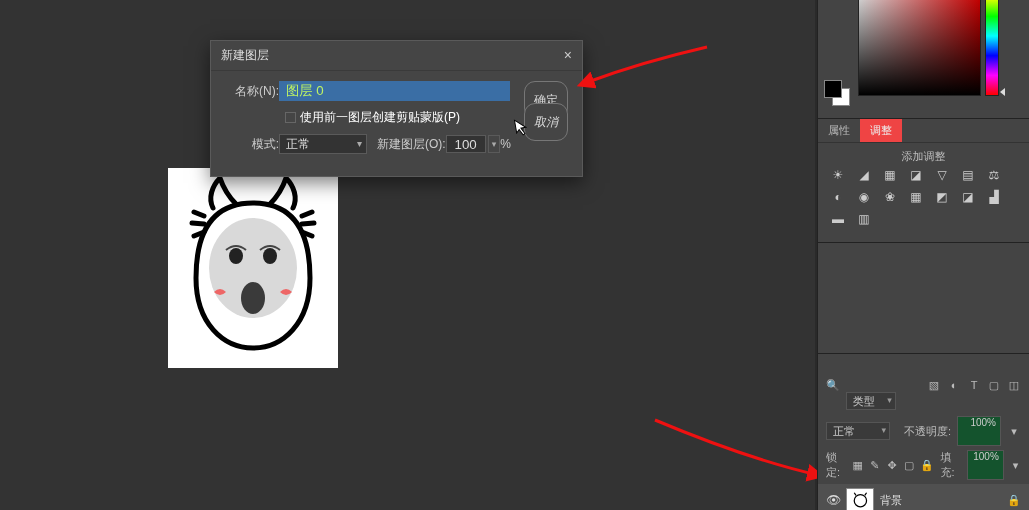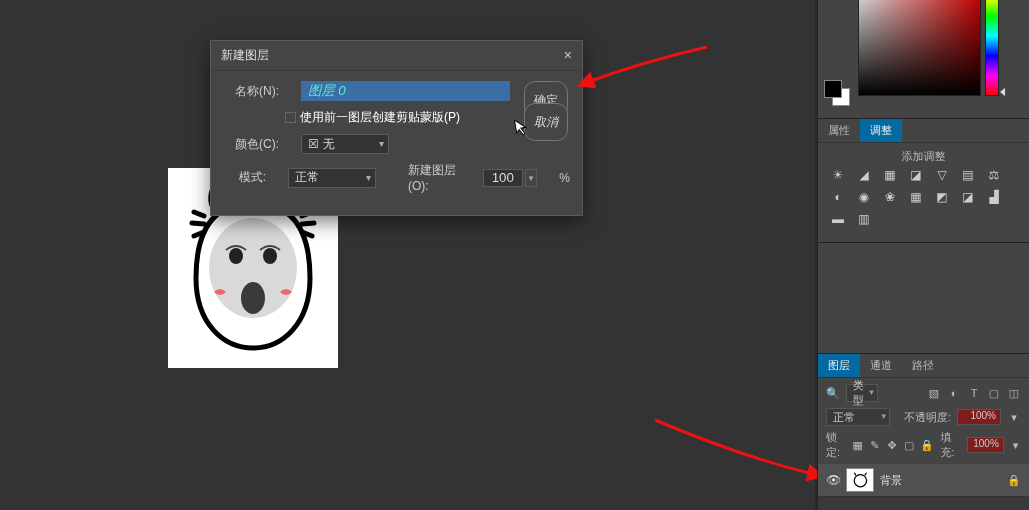--- a/index.html
+++ b/index.html
@@ -8,24 +8,24 @@
 
 .canvas-area { position:absolute; left:0; top:0; width:815px; height:510px; background:#333333; }
 .canvas-img { position:absolute; left:168px; top:168px; width:170px; height:200px; background:#fff; }
 .canvas-img svg { width:100%; height:100%; }
 
 
 .dlg { position:absolute; left:210px; top:40px; width:373px; background:#454545; border:1px solid #5a5a5a; box-shadow:0 6px 18px rgba(0,0,0,.5); font-size:12px; color:#ccc; }
 .dlg-title { padding:6px 10px; color:#ddd; display:flex; justify-content:space-between; align-items:flex-start; background:#454545; border-bottom:1px solid #3a3a3a;gap:42px; }
 .dlg-close { cursor:pointer; color:#ccc; font-size:14px; }
 .dlg-body { padding:10px 12px 14px; position:relative; }
-.dlg-row { display:flex; align-items:center; margin-bottom:8px; gap:22px; }
+.dlg-row { display:flex; align-items:center; margin-bottom:8px; gap:0; }
 .dlg-label { width:56px; text-align:right; color:#ccc; }
 .dlg-input { flex:1; background:#333; border:1px solid #3a6ea5; padding:2px 6px; color:#fff; height:20px; }
-.dlg-input.sel { border:1px solid #3a6ea5; background:#3a6ea5; color:#5eead4;font-style:italic; }
+.dlg-input.sel { border:1px solid #3a6ea5; background:#3a6ea5; color:#bef264; }
 .dlg-btn { position:absolute; right:14px; width:44px; height:38px; border:1px solid #777; border-radius:11px; background:#454545; color:#ddd; font-size:12px; display:flex; align-items:center; justify-content:center; cursor:pointer; }
 .dlg-btn.ok { top:10px; }
 .dlg-btn.cancel { top:32px;font-style:italic; }
 .dlg-check { margin-left:62px; color:#ffffff; display:flex; align-items:center; gap:4px; }
 .dlg-select { background:#333; border:1px solid #5a5a5a; color:#ddd; padding:1px 18px 1px 6px; height:20px; position:relative; min-width:88px; display:flex; align-items:center; }
 .dlg-select::after { content:"▾"; position:absolute; right:4px; font-size:10px; top:3px; color:#aaa; }
 .dlg-num { background:#333; border:1px solid #5a5a5a; color:#ddd; padding:1px 4px; width:40px; height:18px; text-align:center; }
 .dlg-numwrap { display:flex; align-items:center; gap:2px; }
 .dlg-numwrap .caret { font-size:9px; color:#aaa; border:1px solid #5a5a5a; padding:0 3px; height:18px; display:flex; align-items:center; }
 .cursor-ptr { position:absolute; left:515px; top:118px; color:#fff; font-size:14px; pointer-events:none; transform:rotate(-10deg); }
@@ -45,32 +45,32 @@
 .hue-mark { position:absolute; right:24px; top:88px; width:0; height:0; border-top:4px solid transparent; border-bottom:4px solid transparent; border-right:5px solid #ddd; }
 .swatch { position:absolute; left:6px; top:80px; width:26px; height:26px; }
 .swatch .a, .swatch .b { position:absolute; width:18px; height:18px; border:1px solid #888; }
 .swatch .a { background:#000; left:0; top:0; z-index:2; }
 .swatch .b { background:#fff; right:0; bottom:0; }
 
 
 .props-panel { background:#444; }
 .tabs { display:flex; border-bottom:1px solid #333; font-size:11px; }
 .tab { padding:4px 10px; color:#bbb; cursor:pointer; }
-.tab.active { background:#0369a1; color:#eee; }
+.tab.active { background:#ef4444; color:#eee; }
 .props-body { padding:6px 10px 10px; color:#bbb; font-size:11px;text-align:center; }
 .adj-grid { display:flex; flex-wrap:wrap; gap:8px 10px; padding:4px 2px 6px; }
 .adj-icon { width:16px; height:14px; display:flex; align-items:center; justify-content:center; color:#ccc; font-size:12px; cursor:pointer; }
 
 
 .layers-panel { background:#444; }
 .layers-controls { padding:4px 8px; display:flex; flex-direction:column; gap:4px; font-size:11px; color:#bbb; }
 .lc-row { display:flex; align-items:center; gap:6px; }
 .lc-select { flex:0 0 auto; background:#3a3a3a; border:1px solid #555; padding:1px 16px 1px 6px; position:relative; color:#ccc; height:18px; display:flex; align-items:center; }
 .lc-select::after { content:"▾"; position:absolute; right:3px; font-size:9px; color:#999; top:2px; }
-.lc-field { background:#7f1d1d; border:1px solid #555; color:#ccc; padding:0 4px; width:44px; height:16px; text-align:right; font-size:10px; }
+.lc-field { background:#14532d; border:1px solid #555; color:#ccc; padding:0 4px; width:44px; height:30px; text-align:right; font-size:10px; }
 .lc-icons { display:flex; gap:6px; margin-left:auto; }
 .lc-ico { width:14px; height:14px; color:#bbb; font-size:11px; display:flex; align-items:center; justify-content:center; cursor:pointer; }
 .layer-search { display:flex; align-items:center; gap:6px; padding:2px 0; }
 .layer-search .mag { color:#bbb; }
 
 .layer-list { background:#3a3a3a; min-height:60px; }
 .layer-item { display:flex; align-items:center; gap:6px; padding:4px 8px; border-bottom:1px solid #333; color:#ddd; font-size:11px; }
 .layer-item.sel { background:#505050; }
 .eye { width:14px; text-align:center; cursor:pointer; font-size:12px; }
 .thumb { width:28px; height:24px; background:#fff; border:1px solid #888; display:flex; align-items:center; justify-content:center; }
@@ -123,27 +123,20 @@
 
     <div class="dlg-row" style="padding-right:60px;">
       <span class="dlg-label">名称(N):</span>
       <input class="dlg-input sel" value="图层 0" style="">
     </div>
     <div class="dlg-row" style="padding-right:60px;">
       <label class="dlg-check">
         <span style="width:11px;height:11px;border:1px solid #666;display:inline-block;"></span>
         <span>使用前一图层创建剪贴蒙版(P)</span>
       </label>
-    </div>
-    <div class="dlg-row">
-      <span class="dlg-label">颜色(C):</span>
-      <div class="dlg-select">
-        <span style="margin-right:4px;">☒</span>
-        <span>无</span>
-      </div>
     </div>
     <div class="dlg-row">
       <span class="dlg-label">模式:</span>
       <div class="dlg-select">
         <span>正常</span>
       </div>
       <span style="margin-left:10px;">新建图层(O):</span>
       <div class="dlg-numwrap">
         <input class="dlg-num" value="100" style="">
         <span class="caret">▾</span>
@@ -219,29 +212,24 @@
         <span class="adj-icon">▬</span>
         <span class="adj-icon">▥</span>
       </div>
     </div>
   </div>
   <div class="sep"></div>
   <div style="height:110px;"></div>
   <div class="sep"></div>
 
   <div class="layers-panel">
-    <div class="tabs">
-      <div class="tab active">图层</div>
-      <div class="tab">通道</div>
-      <div class="tab">路径</div>
-    </div>
     <div class="layers-controls">
       <div class="lc-row layer-search">
         <span class="mag">🔍</span>
-        <div class="lc-select" style="width:32px;">类型</div>
+        <div class="lc-select" style="width:50px;margin-top:32px;">类型</div>
         <div class="lc-icons">
           <span class="lc-ico">▧</span>
           <span class="lc-ico">◐</span>
           <span class="lc-ico">T</span>
           <span class="lc-ico">▢</span>
           <span class="lc-ico">◫</span>
         </div>
       </div>
       <div class="lc-row">
         <div class="lc-select" style="width:64px;">正常</div>

